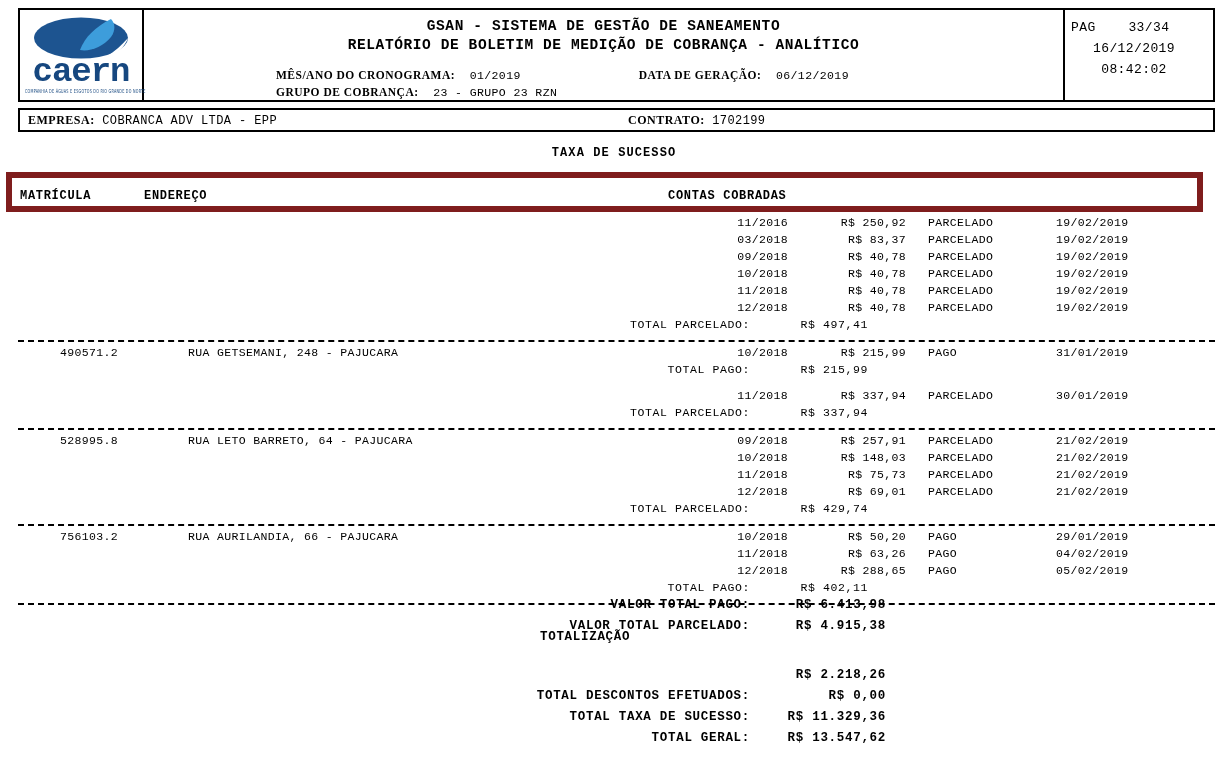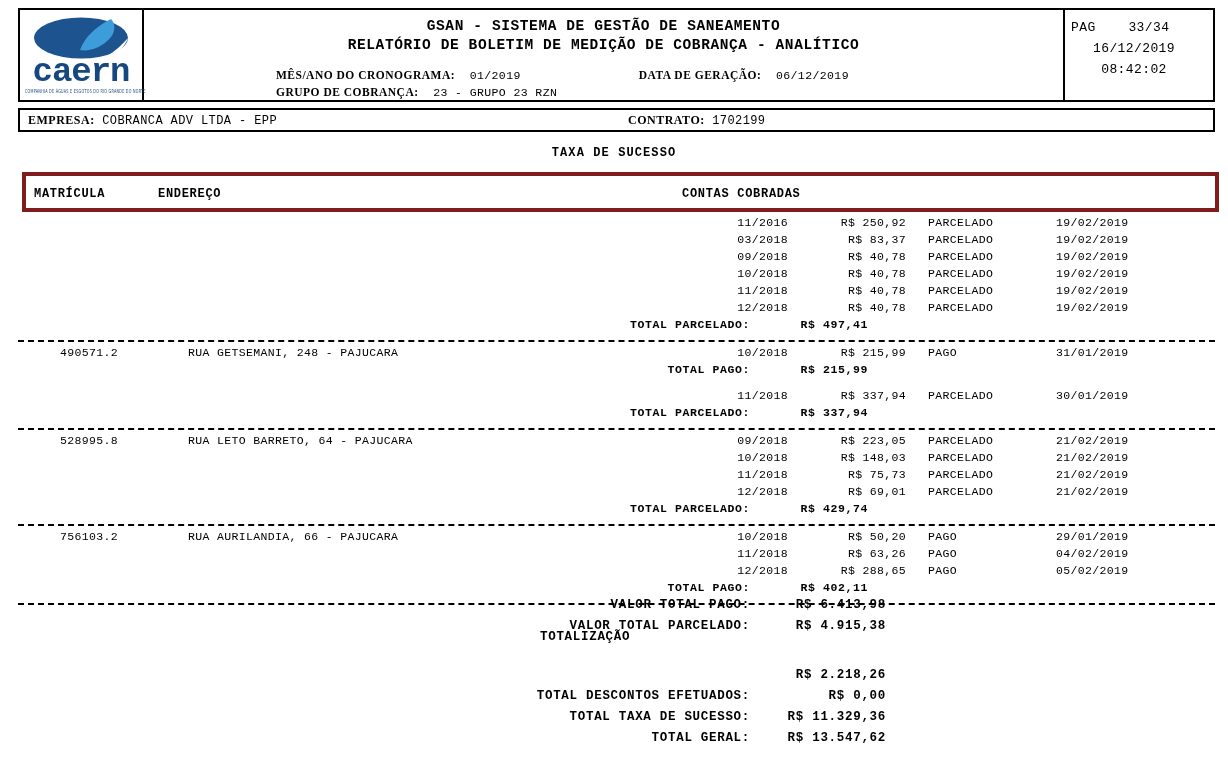--- a/index.html
+++ b/index.html
@@ -115,23 +115,23 @@
     left: 0; top: 146px; width: 1228px;
     text-align: center;
     font-weight: 700;
     font-size: 12px;
     letter-spacing: 1.1px;
   }
 
   
   .colhdr {
     position: absolute;
-    left: 22px; top: 172px;
+    left: 6px; top: 172px;
     width: 1197px; height: 40px;
-    border: 4px solid #7f1d1d;
+    border: 6px solid #7f1d1d;
     box-sizing: border-box;
   }
   .ch { position: absolute; top: 11px; font-weight: 700; font-size: 12px; letter-spacing: 0.7px; }
   .ch-matricula { left: 8px; }
   .ch-endereco  { left: 132px; }
   .ch-contas    { left: 656px; }
 
   
   .rows {
     position: absolute;
@@ -147,21 +147,21 @@
   }
   .row > span { position: absolute; top: 0; }
   .c-matricula { left: 4px; }
   .c-endereco  { left: 132px; }
   .c-ref       { left: 654px; width: 78px; text-align: right; }
   .c-valor     { left: 762px; width: 88px; text-align: right; }
   .c-sit       { left: 872px; }
   .c-data      { left: 1000px; }
 
   .total-row { position: relative; height: 18px; font-size: 11.5px; white-space: nowrap; }
-  .total-row > span { position: absolute; top: 0; font-weight: 700; letter-spacing: 0.6px; }
+  .total-row > span { position: absolute; top: 0; font-weight: 400; letter-spacing: 0.6px; }
   .t-label { left: 540px; width: 192px; text-align: right; }
   .t-value { left: 762px; width: 88px; text-align: right; }
 
   .sep {
     height: 0; margin: 0; padding: 0;
     border: 0;
     border-top: 2px dashed #000;
     width: 1197px;
   }
   .spacer-4 { height: 4px; }
@@ -315,21 +315,21 @@
         <span class="t-label">TOTAL PARCELADO:</span>
         <span class="t-value">R$ 337,94</span>
       </div>
       <div class="spacer-4"></div>
       <div class="sep"></div>
       <div class="spacer-4"></div>
       <div class="row">
         <span class="c-matricula">528995.8</span>
         <span class="c-endereco">RUA  LETO BARRETO, 64 - PAJUCARA</span>
         <span class="c-ref">09/2018</span>
-        <span class="c-valor">R$ 223,05</span>
+        <span class="c-valor">R$ 257,91</span>
         <span class="c-sit">PARCELADO</span>
         <span class="c-data">21/02/2019</span>
       </div>
       <div class="row">
         <span class="c-matricula"></span>
         <span class="c-endereco"></span>
         <span class="c-ref">10/2018</span>
         <span class="c-valor">R$ 148,03</span>
         <span class="c-sit">PARCELADO</span>
         <span class="c-data">21/02/2019</span>

